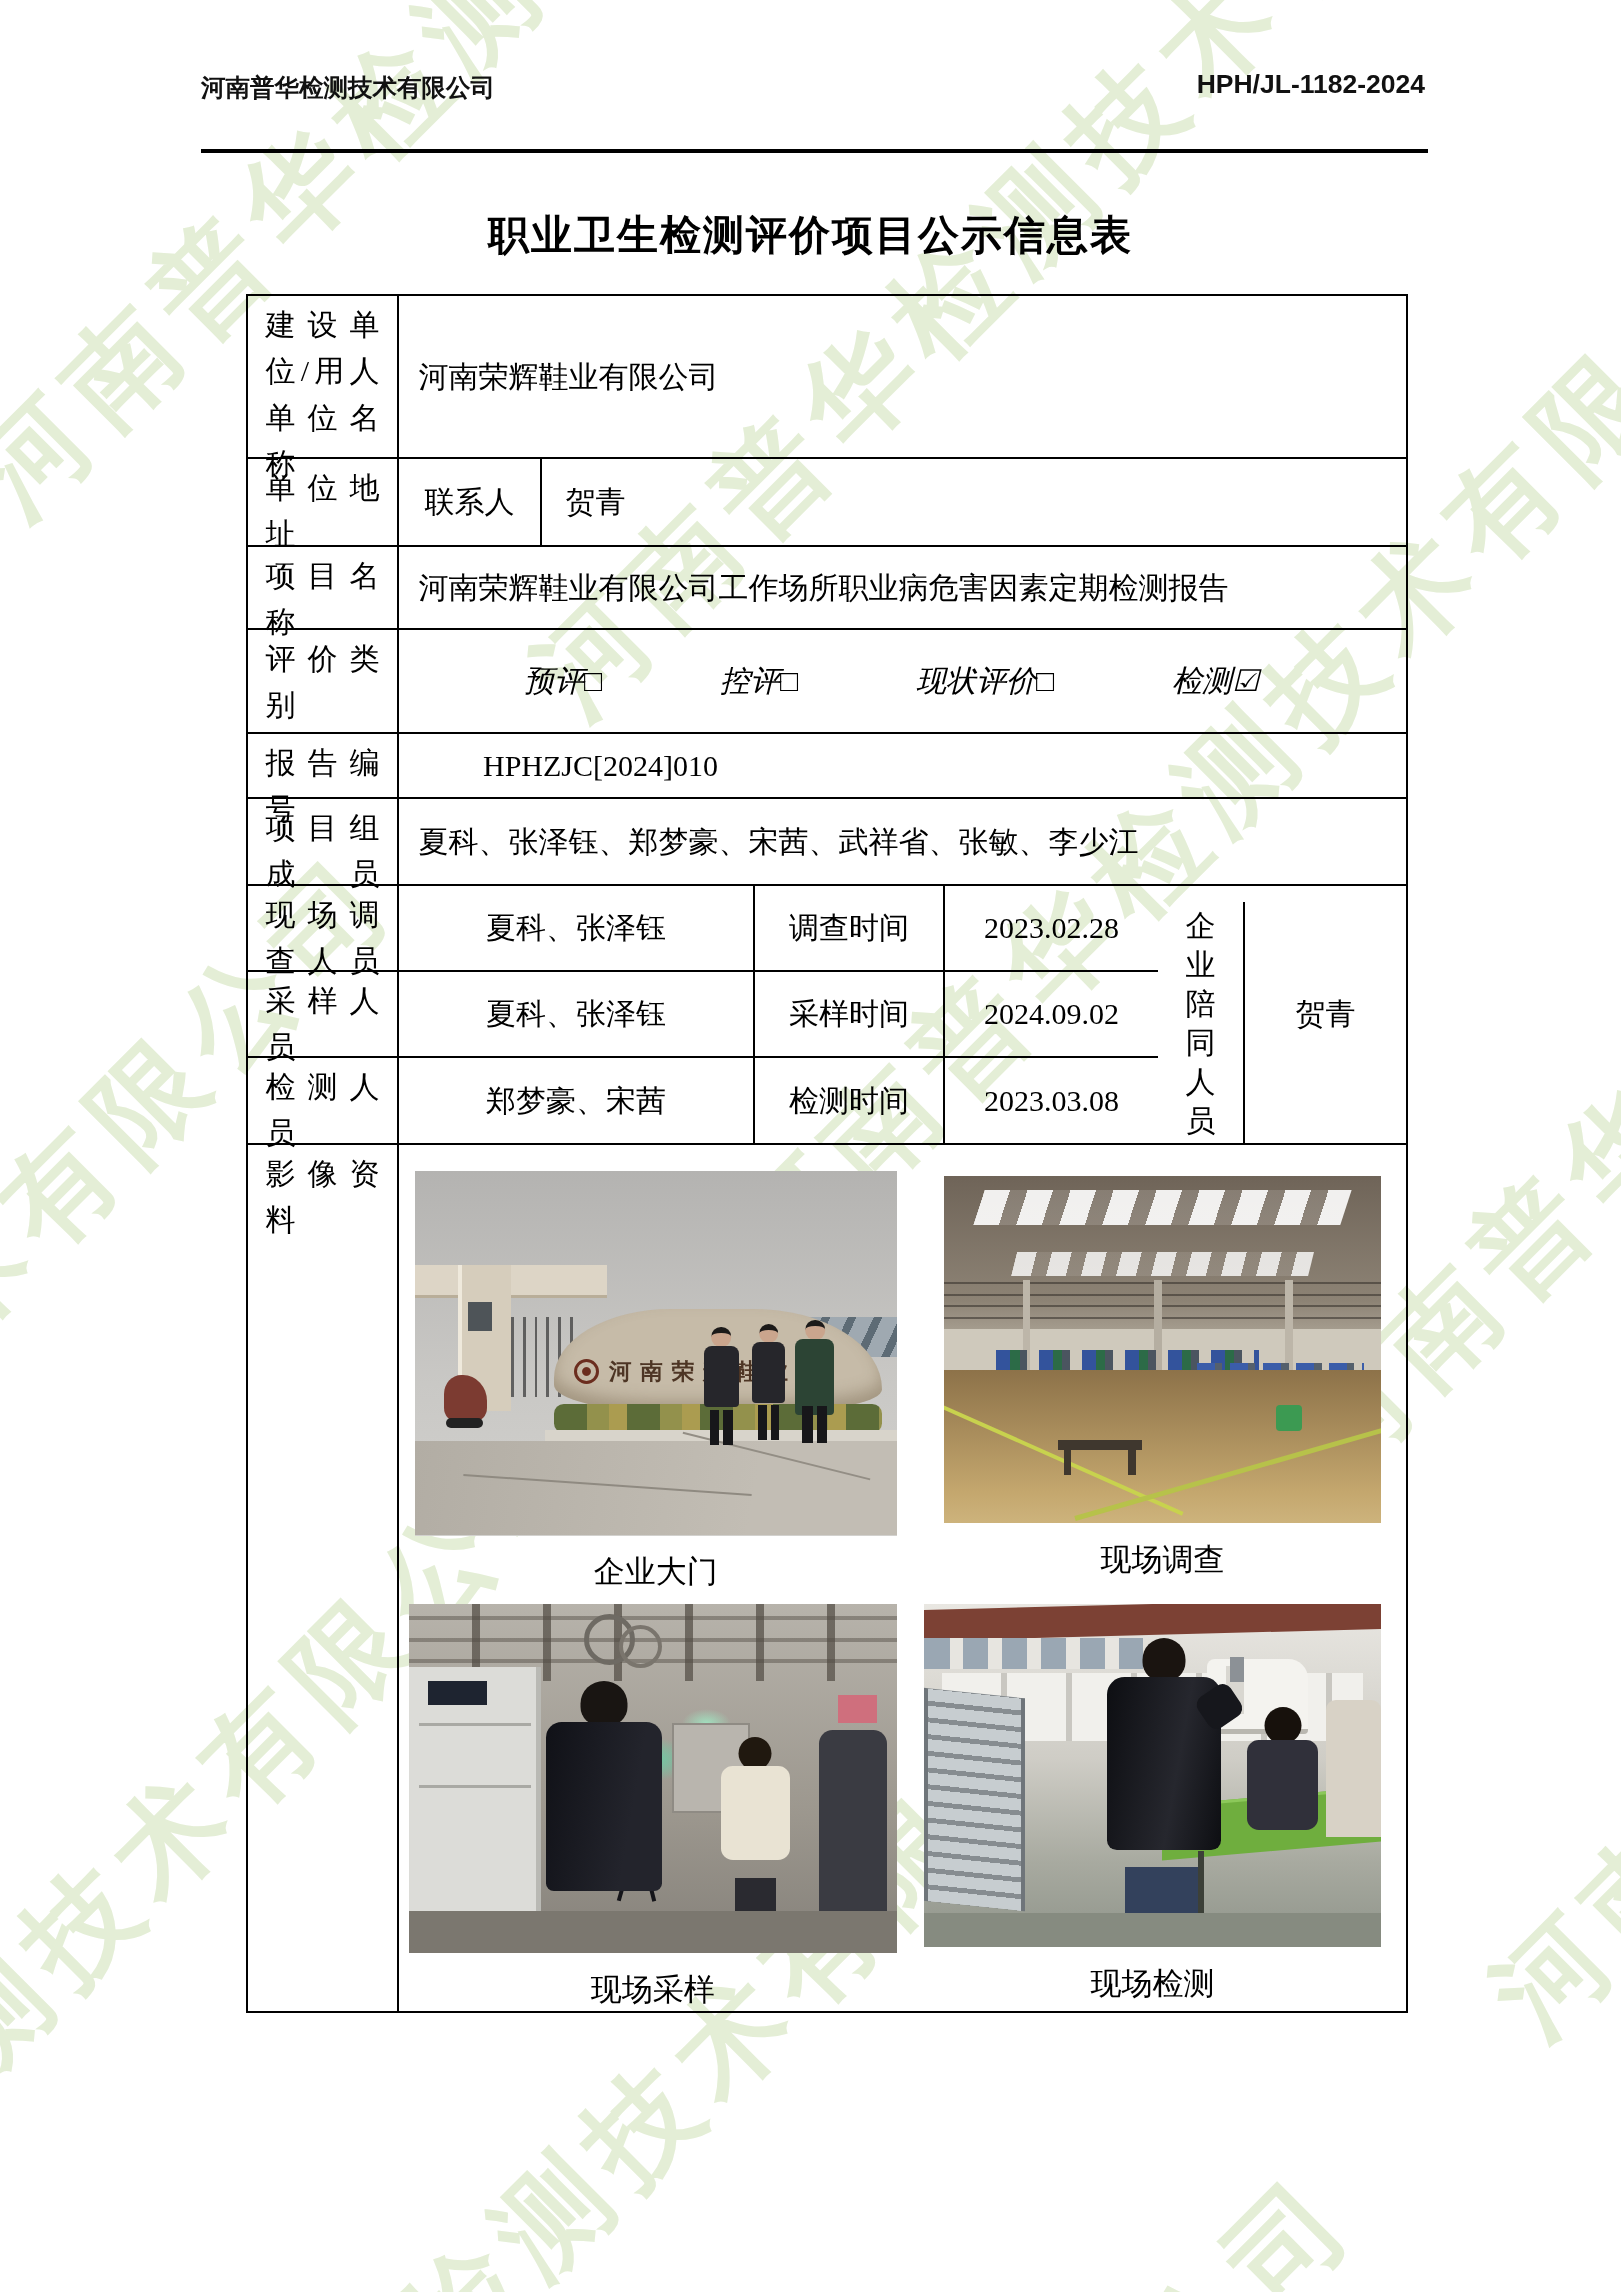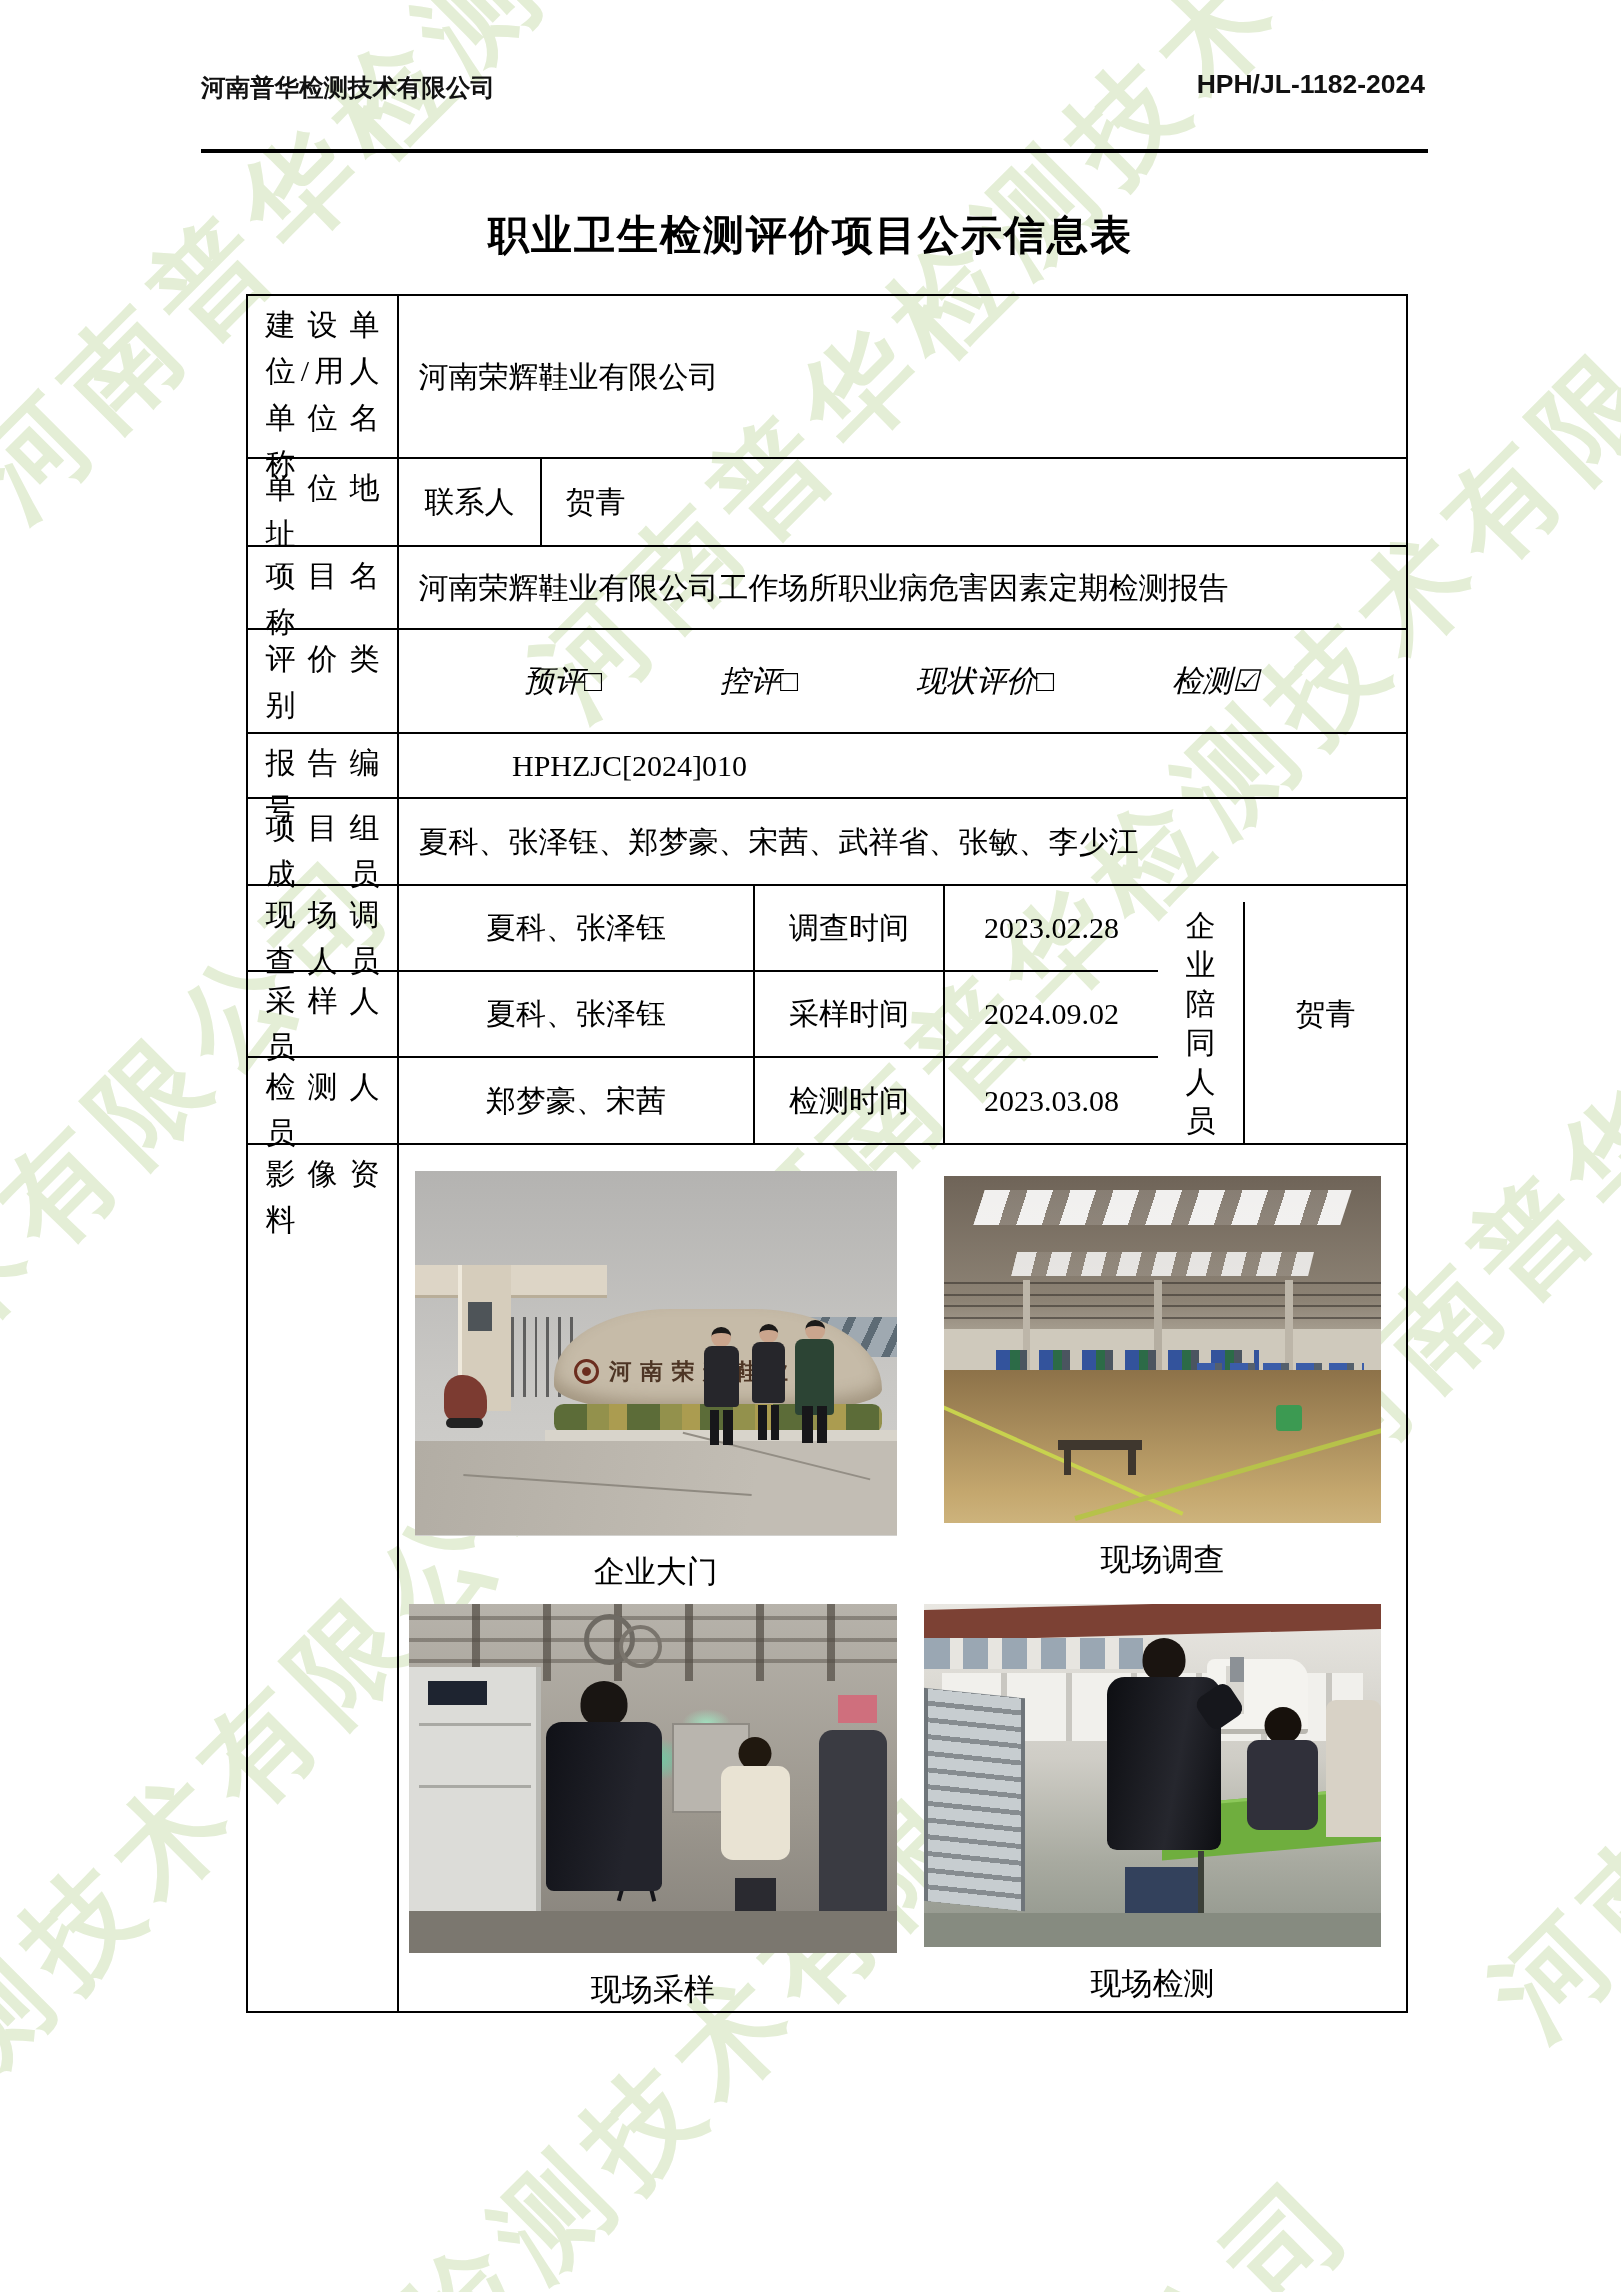--- a/index.html
+++ b/index.html
@@ -49,21 +49,21 @@
   .val-pre { white-space:pre-line; }
 
   .addr-val   { width:703px; }
   .addr-cl    { width:143px; justify-content:center; }
   .addr-cv    { width:166px; padding-left:23.5px; }
 
   .eval-val { flex:1; padding:0 147px 0 125px; display:flex; align-items:center;
               justify-content:space-between;font-style:italic; }
   .eval-opt { white-space:nowrap; }
 
-  .report-val { padding-left:113px;text-align:center; }
+  .report-val { padding-left:84px;text-align:center; }
 
   .trio-left { width:910px; display:flex; flex-direction:column; }
   .trio-row  { display:flex; height:86px; border-bottom:2px solid #000; }
   .trio-row:last-child { border-bottom:none; }
   .t-people { width:356px; justify-content:center; }
   .t-tlabel { width:190px; justify-content:center; }
   .t-tdate  { width:213px; justify-content:center; }
   .escort-col  { width:87px;  justify-content:center; text-align:center;
                  line-height:39px; padding:0 27.4px; flex-direction:column;margin-top:16px; }
   .escort-name { width:166px; justify-content:center; }

